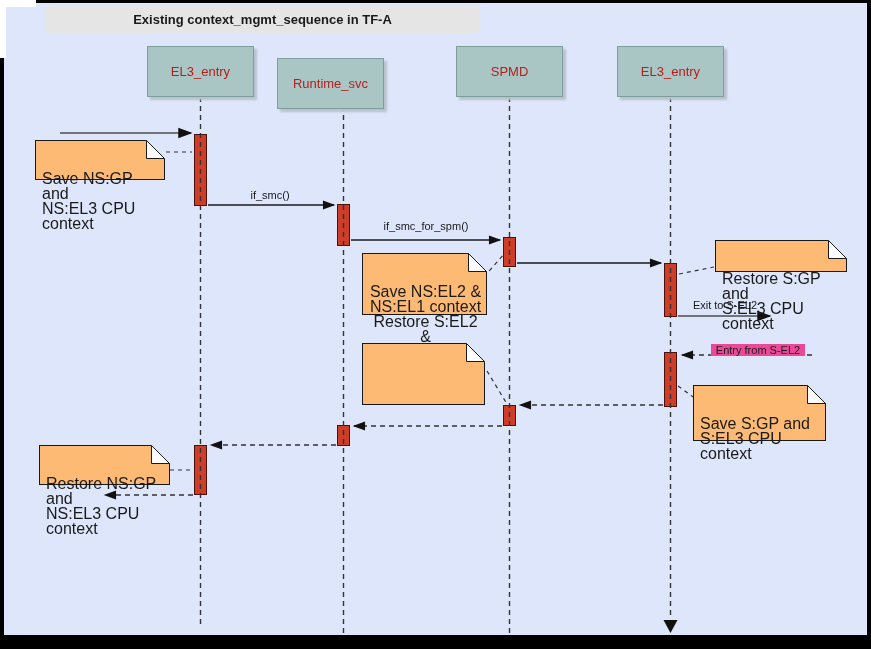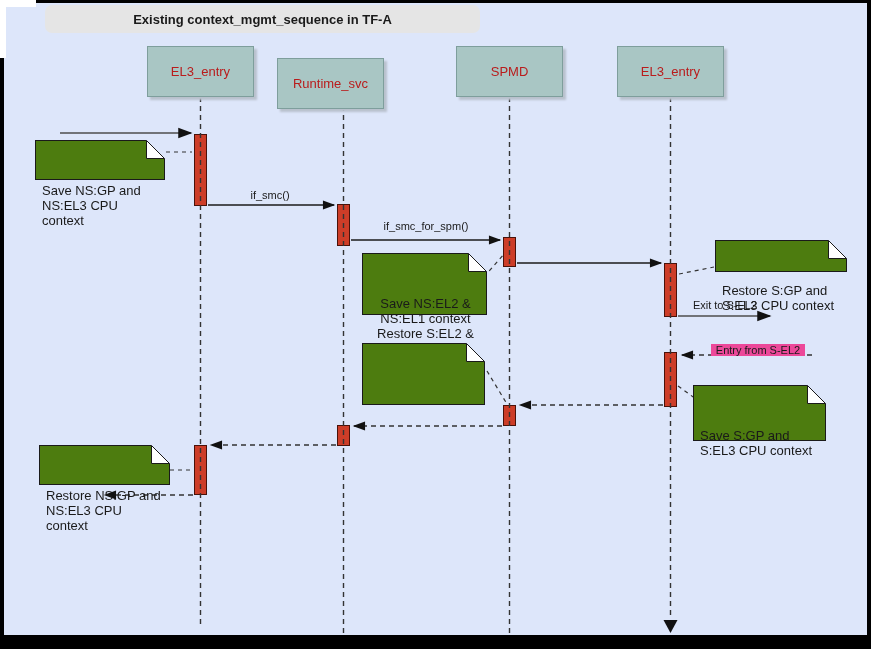--- a/index.html
+++ b/index.html
@@ -29,23 +29,23 @@
     position:absolute;width:13px;background:#cd3d28;border:1px solid #4a120a;
     box-sizing:border-box;
   }
   svg#lines{position:absolute;left:0;top:0;pointer-events:none;}
   .msg-label{
     position:absolute;font-size:11px;color:#1a1a1a;text-align:center;
     white-space:nowrap;
   }
   .msg-label.bg{background:#ec4899;padding:0 2px;margin-left:20px;}
   .note{
-    position:absolute;background:#4d7c0f;border:1px solid #1a1a1a;
-    font-size:13px;line-height:15px;color:#1a1a1a;
-    padding:12px 4px 2px 6px;white-space:pre-line;box-sizing:border-box;
+    position:absolute;background:#fdba74;border:1px solid #1a1a1a;
+    font-size:16px;line-height:15px;color:#1a1a1a;
+    padding:0 4px 2px 6px;white-space:pre-line;box-sizing:border-box;
   }
   .note .fold{position:absolute;top:-1px;right:-1px;}
 </style>
 </head>
 <body>
 
 <div id="canvas"></div>
 <div class="corner-artifact" style="left:0;top:0;width:36px;height:7px;"></div>
 <div class="corner-artifact" style="left:0;top:0;width:6px;height:58px;"></div>
 

